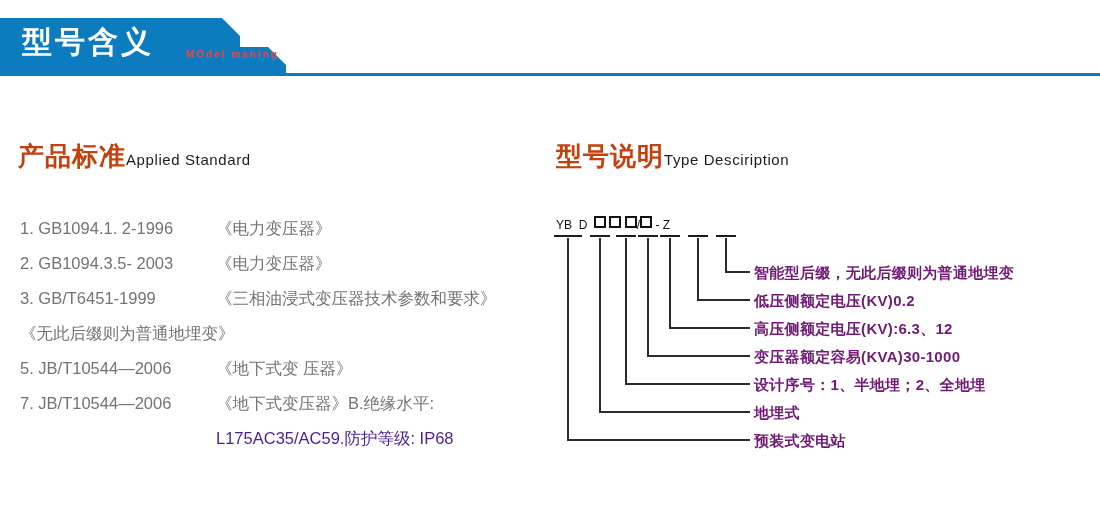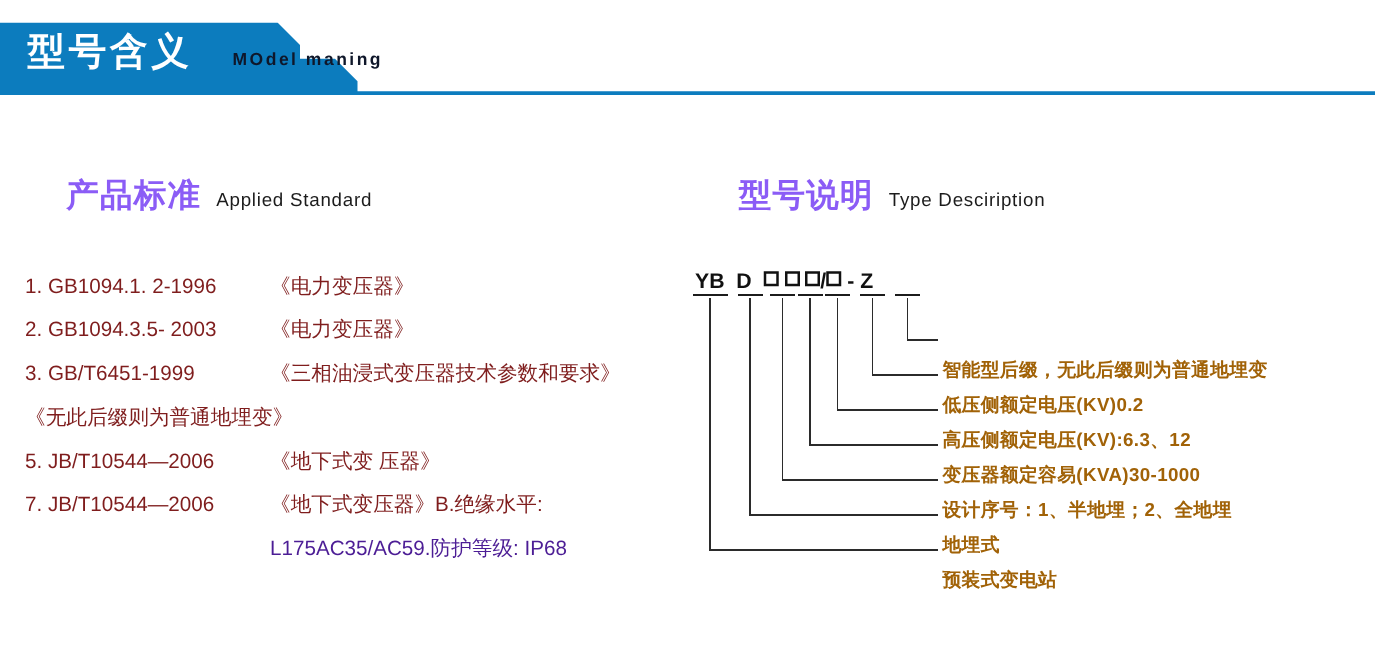--- a/index.html
+++ b/index.html
@@ -30,66 +30,64 @@
     font-size: 30px;
     font-weight: 700;
     color: #ffffff;
     letter-spacing: 3px;
     line-height: 1;
     white-space: nowrap;
     text-align: right;
   }
   .banner-sub {
     position: absolute;
-    left: 186px; top: 40px;
-    font-size: 14px;
+    left: 186px; top: 50px;
+    font-size: 10px;
     font-weight: 600;
-    color: #0f172a;
+    color: #ef4444;
     letter-spacing: 2px;
     line-height: 1;
     white-space: nowrap;
   }
 
   
   .sec-head {
     position: absolute;
     white-space: nowrap;
     line-height: 1;
   }
   .sec-head .cn {
     font-size: 26px;
     font-weight: 700;
-    color: #8b5cf6;
+    color: #c2410c;
     letter-spacing: 1px;
     vertical-align: baseline;
-    margin-left: 35px;
   }
   .sec-head .en {
     font-size: 15px;
     font-weight: 400;
     color: #1c1c1c;
     letter-spacing: 0.6px;
-    margin-left: 12px;
     vertical-align: baseline;
   }
   #head-standard { left: 18px; top: 143px; }
   #head-type     { left: 556px; top: 143px; }
 
   
   .std-list {
     position: absolute;
     left: 20px; top: 218px;
     width: 540px;
   }
   .std-row {
     display: flex;
     align-items: baseline;
     height: 35px;
     font-size: 16.5px;
-    color: #7f1d1d;
+    color: #737373;
     white-space: nowrap;
   }
   .std-row .code {
     display: inline-block;
     width: 196px;
     flex: 0 0 196px;
   }
   .std-row .name { flex: 1 1 auto; }
   .std-cont {
     height: 35px;
@@ -106,45 +104,44 @@
     width: 552px; height: 260px;
   }
   .diagram svg {
     position: absolute;
     left: 0; top: 0;
     display: block;
   }
   .code-strip {
     position: absolute;
     left: 8px; top: 6px;
-    font-size: 17px;
-    font-weight: 700;
+    font-size: 12px;
+    font-weight: 400;
     color: #111111;
     letter-spacing: 0;
     white-space: nowrap;
     line-height: 1;
   }
   .code-strip .seg { display: inline-block; }
   .code-strip .sq {
     display: inline-block;
     width: 12px; height: 12px;
     border: 2px solid #111111;
     box-sizing: border-box;
     vertical-align: 1px;
   }
 
   .dia-label {
     position: absolute;
     font-size: 15px;
     font-weight: 700;
-    color: #a16207;
+    color: #701a75;
     white-space: nowrap;
     line-height: 1;
     letter-spacing: 0.3px;
-    margin-top: 24px;
   }
 </style>
 </head>
 <body>
 
 <div class="banner">
   <svg width="1100" height="58" viewBox="0 0 1100 58">
 
     <path d="M0,0 L222,0 L240,18 L240,29 L268,29 L286,47 L286,55 L1100,55 L1100,63 L0,63 Z" fill="#0c7cbe"></path>
   </svg>

